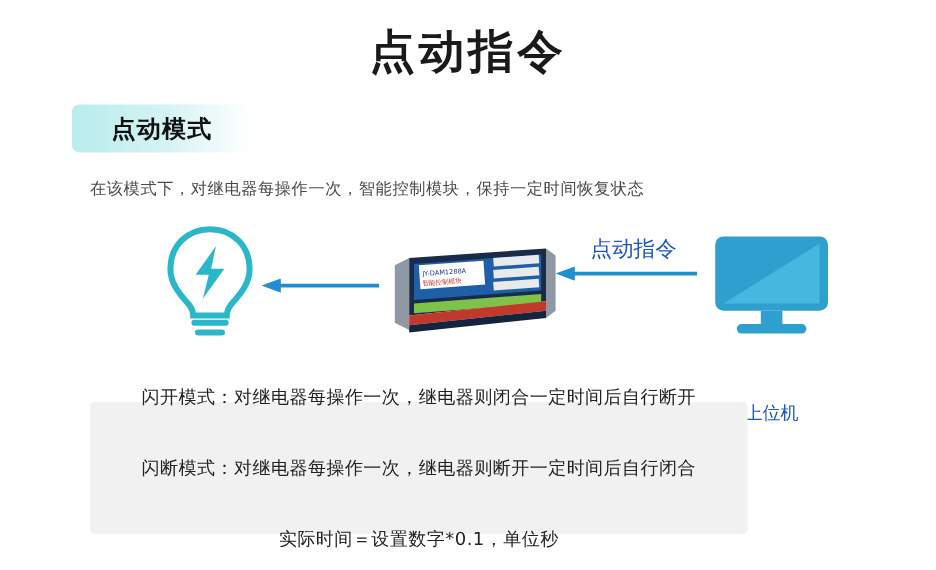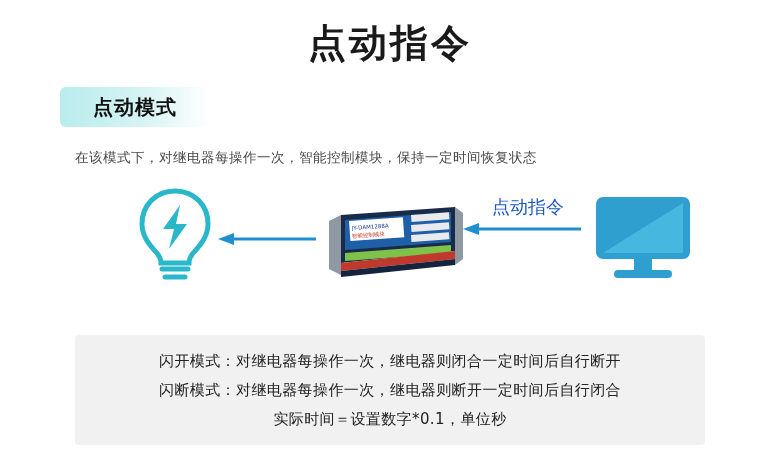--- a/index.html
+++ b/index.html
@@ -148,28 +148,29 @@
   }
   .cap-1 { left: 110px; top: 0; width: 130px; }
   .cap-2 { left: 320px; top: 0; width: 140px; }
   .cap-3 { left: 578px; top: 0; width: 130px; }
 
   
   .note-box {
     position: absolute;
     left: 75px;
     top: 335px;
-    width: 630px;
+    width: 548px;
     height: 110px;
     background: #f1f1f1;
     border-radius: 4px;
     display: flex;
     flex-direction: column;
     align-items: center;
     justify-content: center;
+    gap: 30px;
   }
   .note-line {
     font-size: 15px;
     color: #222222;
     line-height: 29px;
     letter-spacing: 0.4px;
     font-family: "DejaVu Sans", sans-serif;
   }
   .note-line.center { text-align: center; }
 </style>

